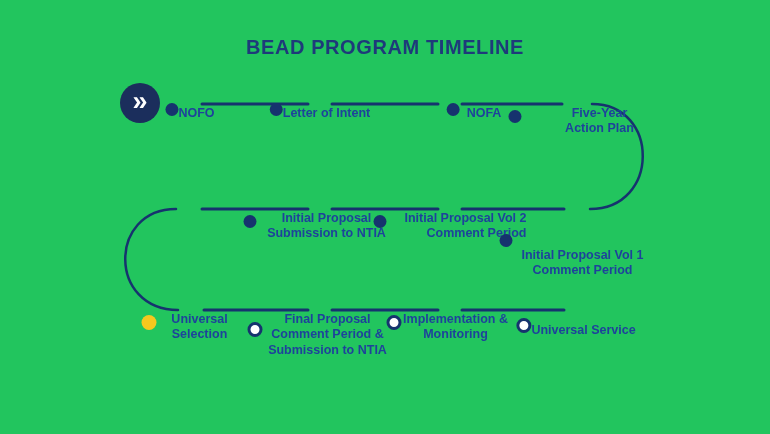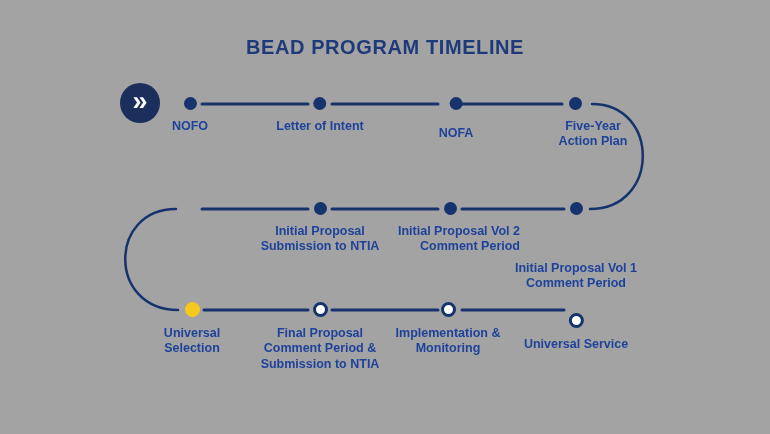--- a/index.html
+++ b/index.html
@@ -1,20 +1,20 @@
 <!DOCTYPE html>
 <html><head>
 <meta charset="utf-8">
 <style>
   html, body { margin: 0; padding: 0; background: #ffffff; }
   .stage {
     position: relative;
     width: 770px;
     height: 434px;
-    background: #a3a3a3;
+    background: #22c55e;
     font-family: "Liberation Sans", sans-serif;
     overflow: hidden;
   }
   .title {
     position: absolute;
     top: 36px;
     left: 0;
     width: 100%;
     text-align: center;
     font-size: 20px;
@@ -40,21 +40,21 @@
     color: #ffffff;
     font-size: 27px;
     font-weight: bold;
     line-height: 1;
     margin-top: -4px;
   }
   .milestone {
     position: absolute;
     transform: translateX(-50%);
     display: flex;
-    flex-direction: column;
+    flex-direction: row;
     align-items: center;
   }
   .dot {
     width: 13px; height: 13px;
     border-radius: 50%;
     flex: 0 0 auto;
   }
   .dot-filled { background: #16336E; }
   .dot-gold   { background: #F6C81E; width: 15px; height: 15px; margin-top: -1px; }
   .dot-hollow { background: #ffffff; border: 3px solid #16336E; width: 9px; height: 9px; margin-top: -1px; }
@@ -100,21 +100,21 @@
   </div>
 
   <div class="milestone" style="left:190px; top:97px;">
     <span class="dot dot-filled"></span>
     <div class="label">NOFO</div>
   </div>
   <div class="milestone" style="left:320px; top:97px;">
     <span class="dot dot-filled"></span>
     <div class="label">Letter of Intent</div>
   </div>
-  <div class="milestone" style="left:456px; top:97px;gap:7px;">
+  <div class="milestone" style="left:474px; top:97px;gap:7px;">
     <span class="dot dot-filled"></span>
     <div class="label">NOFA</div>
   </div>
   <div class="milestone" style="left:575px; top:97px;">
     <span class="dot dot-filled"></span>
     <div class="label" style="width:84px;margin-left:36px;">Five-Year Action Plan</div>
   </div>
 
   <div class="milestone" style="left:320px; top:202px;">
     <span class="dot dot-filled"></span>

